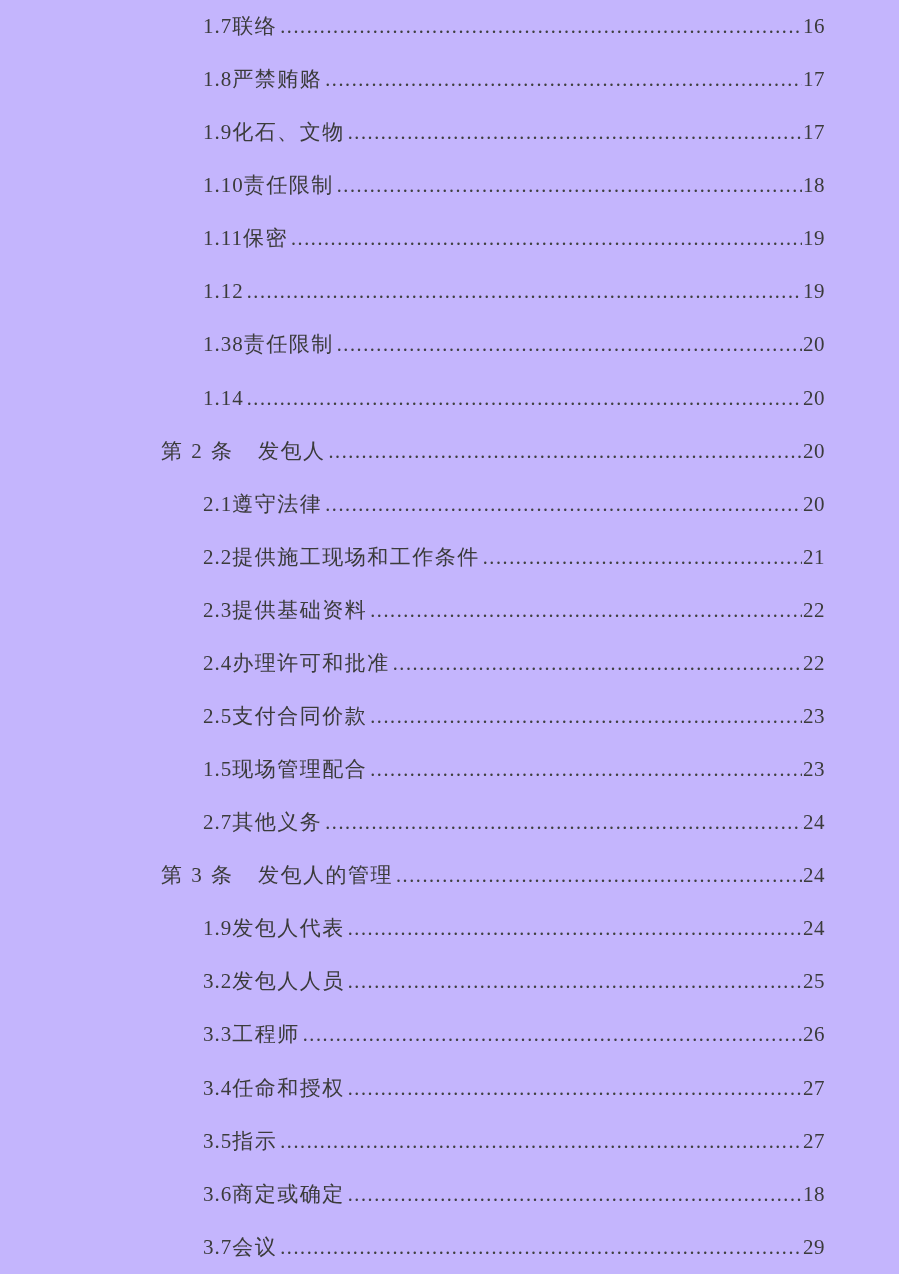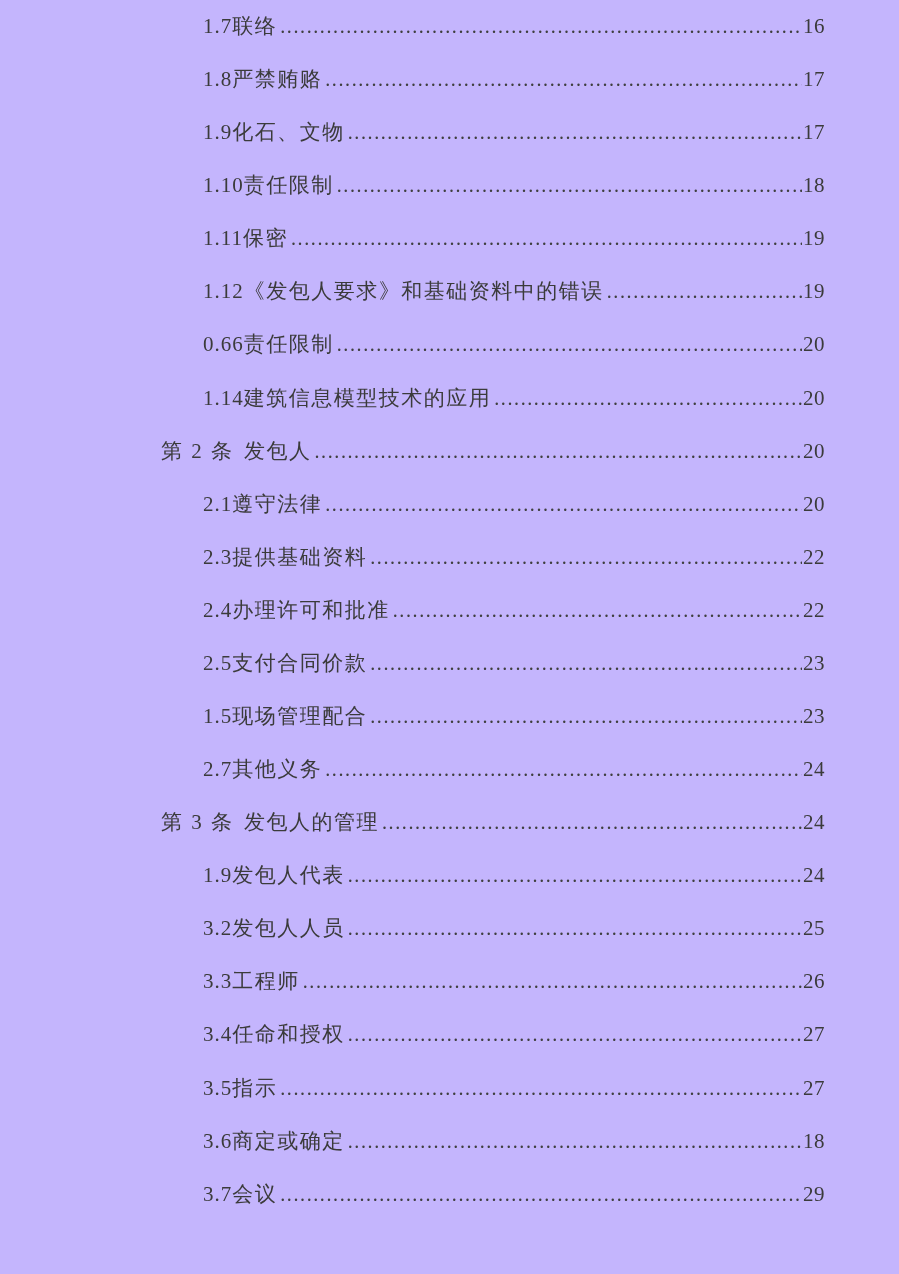--- a/index.html
+++ b/index.html
@@ -41,21 +41,21 @@
   .toc-row.lvl2 { padding-left: 203px; }
   .toc-num {
     letter-spacing: 1px;
     flex: 0 0 auto;
   }
   .lvl1 .toc-num { letter-spacing: 2px; }
   .toc-title {
     letter-spacing: 1.5px;
     flex: 0 0 auto;
   }
-  .lvl1 .toc-title { margin-left: 10px; }
+  .lvl1 .toc-title { margin-left: 24px; }
   .dot-leader {
     flex: 1 1 auto;
     overflow: hidden;
     margin: 0 1px 0 3px;
     min-width: 0;
   }
   .dot-leader::after {
     content: "................................................................................................................................................................................................";
     font-size: 20px;
     letter-spacing: 1.6px;
@@ -96,47 +96,51 @@
     <span class="toc-page">18</span>
   </div>
       <div class="toc-row lvl2">
     <span class="toc-num">1.11</span>
     <span class="toc-title">保密</span>
     <span class="dot-leader"></span>
     <span class="toc-page">19</span>
   </div>
       <div class="toc-row lvl2">
     <span class="toc-num">1.12</span>
-    <span class="toc-title">《发包人要求》和基础资料中的错误</span>
     <span class="dot-leader"></span>
     <span class="toc-page">19</span>
   </div>
       <div class="toc-row lvl2">
-    <span class="toc-num">0.66</span>
+    <span class="toc-num">1.38</span>
     <span class="toc-title">责任限制</span>
     <span class="dot-leader"></span>
     <span class="toc-page">20</span>
   </div>
       <div class="toc-row lvl2">
     <span class="toc-num">1.14</span>
-    <span class="toc-title">建筑信息模型技术的应用</span>
     <span class="dot-leader"></span>
     <span class="toc-page">20</span>
   </div>
       <div class="toc-row lvl1">
     <span class="toc-num">第 2 条</span>
     <span class="toc-title">发包人</span>
     <span class="dot-leader"></span>
     <span class="toc-page">20</span>
   </div>
       <div class="toc-row lvl2">
     <span class="toc-num">2.1</span>
     <span class="toc-title">遵守法律</span>
     <span class="dot-leader"></span>
     <span class="toc-page">20</span>
+  </div>
+      <div class="toc-row lvl2">
+    <span class="toc-num">2.2</span>
+    <span class="toc-title">提供施工现场和工作条件</span>
+    <span class="dot-leader"></span>
+    <span class="toc-page">21</span>
   </div>
       <div class="toc-row lvl2">
     <span class="toc-num">2.3</span>
     <span class="toc-title">提供基础资料</span>
     <span class="dot-leader"></span>
     <span class="toc-page">22</span>
   </div>
       <div class="toc-row lvl2">
     <span class="toc-num">2.4</span>
     <span class="toc-title">办理许可和批准</span>

